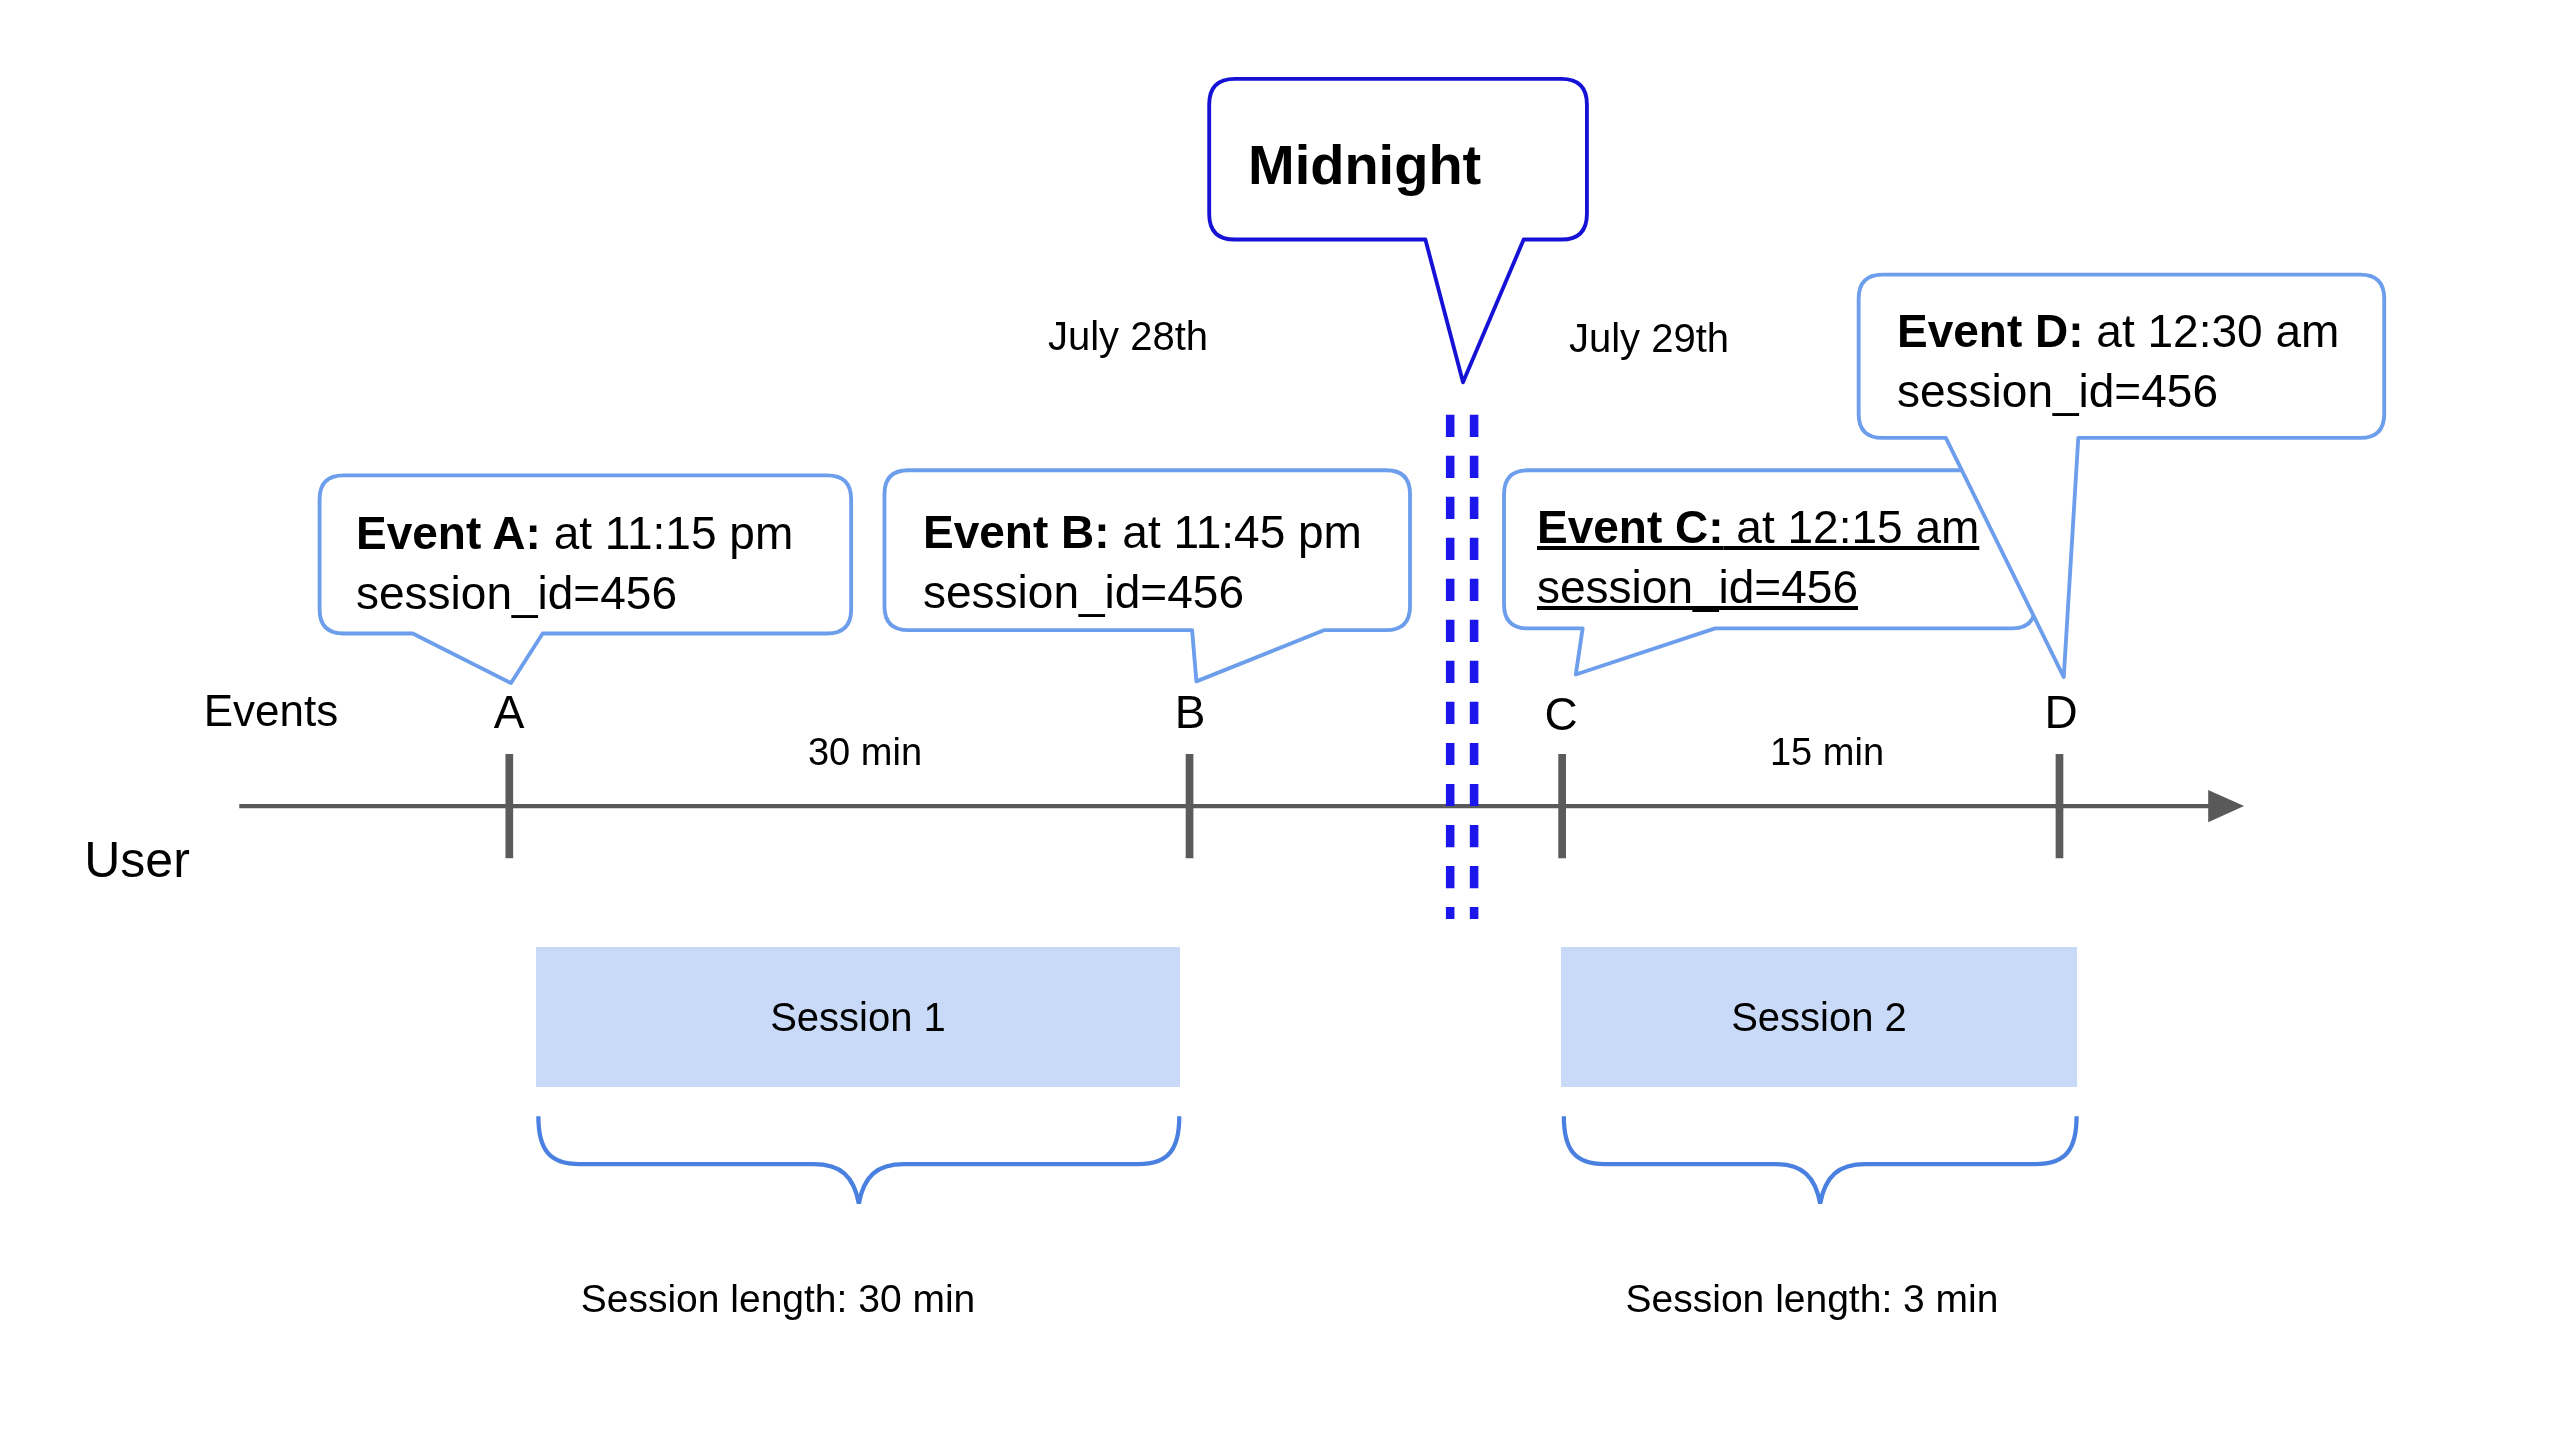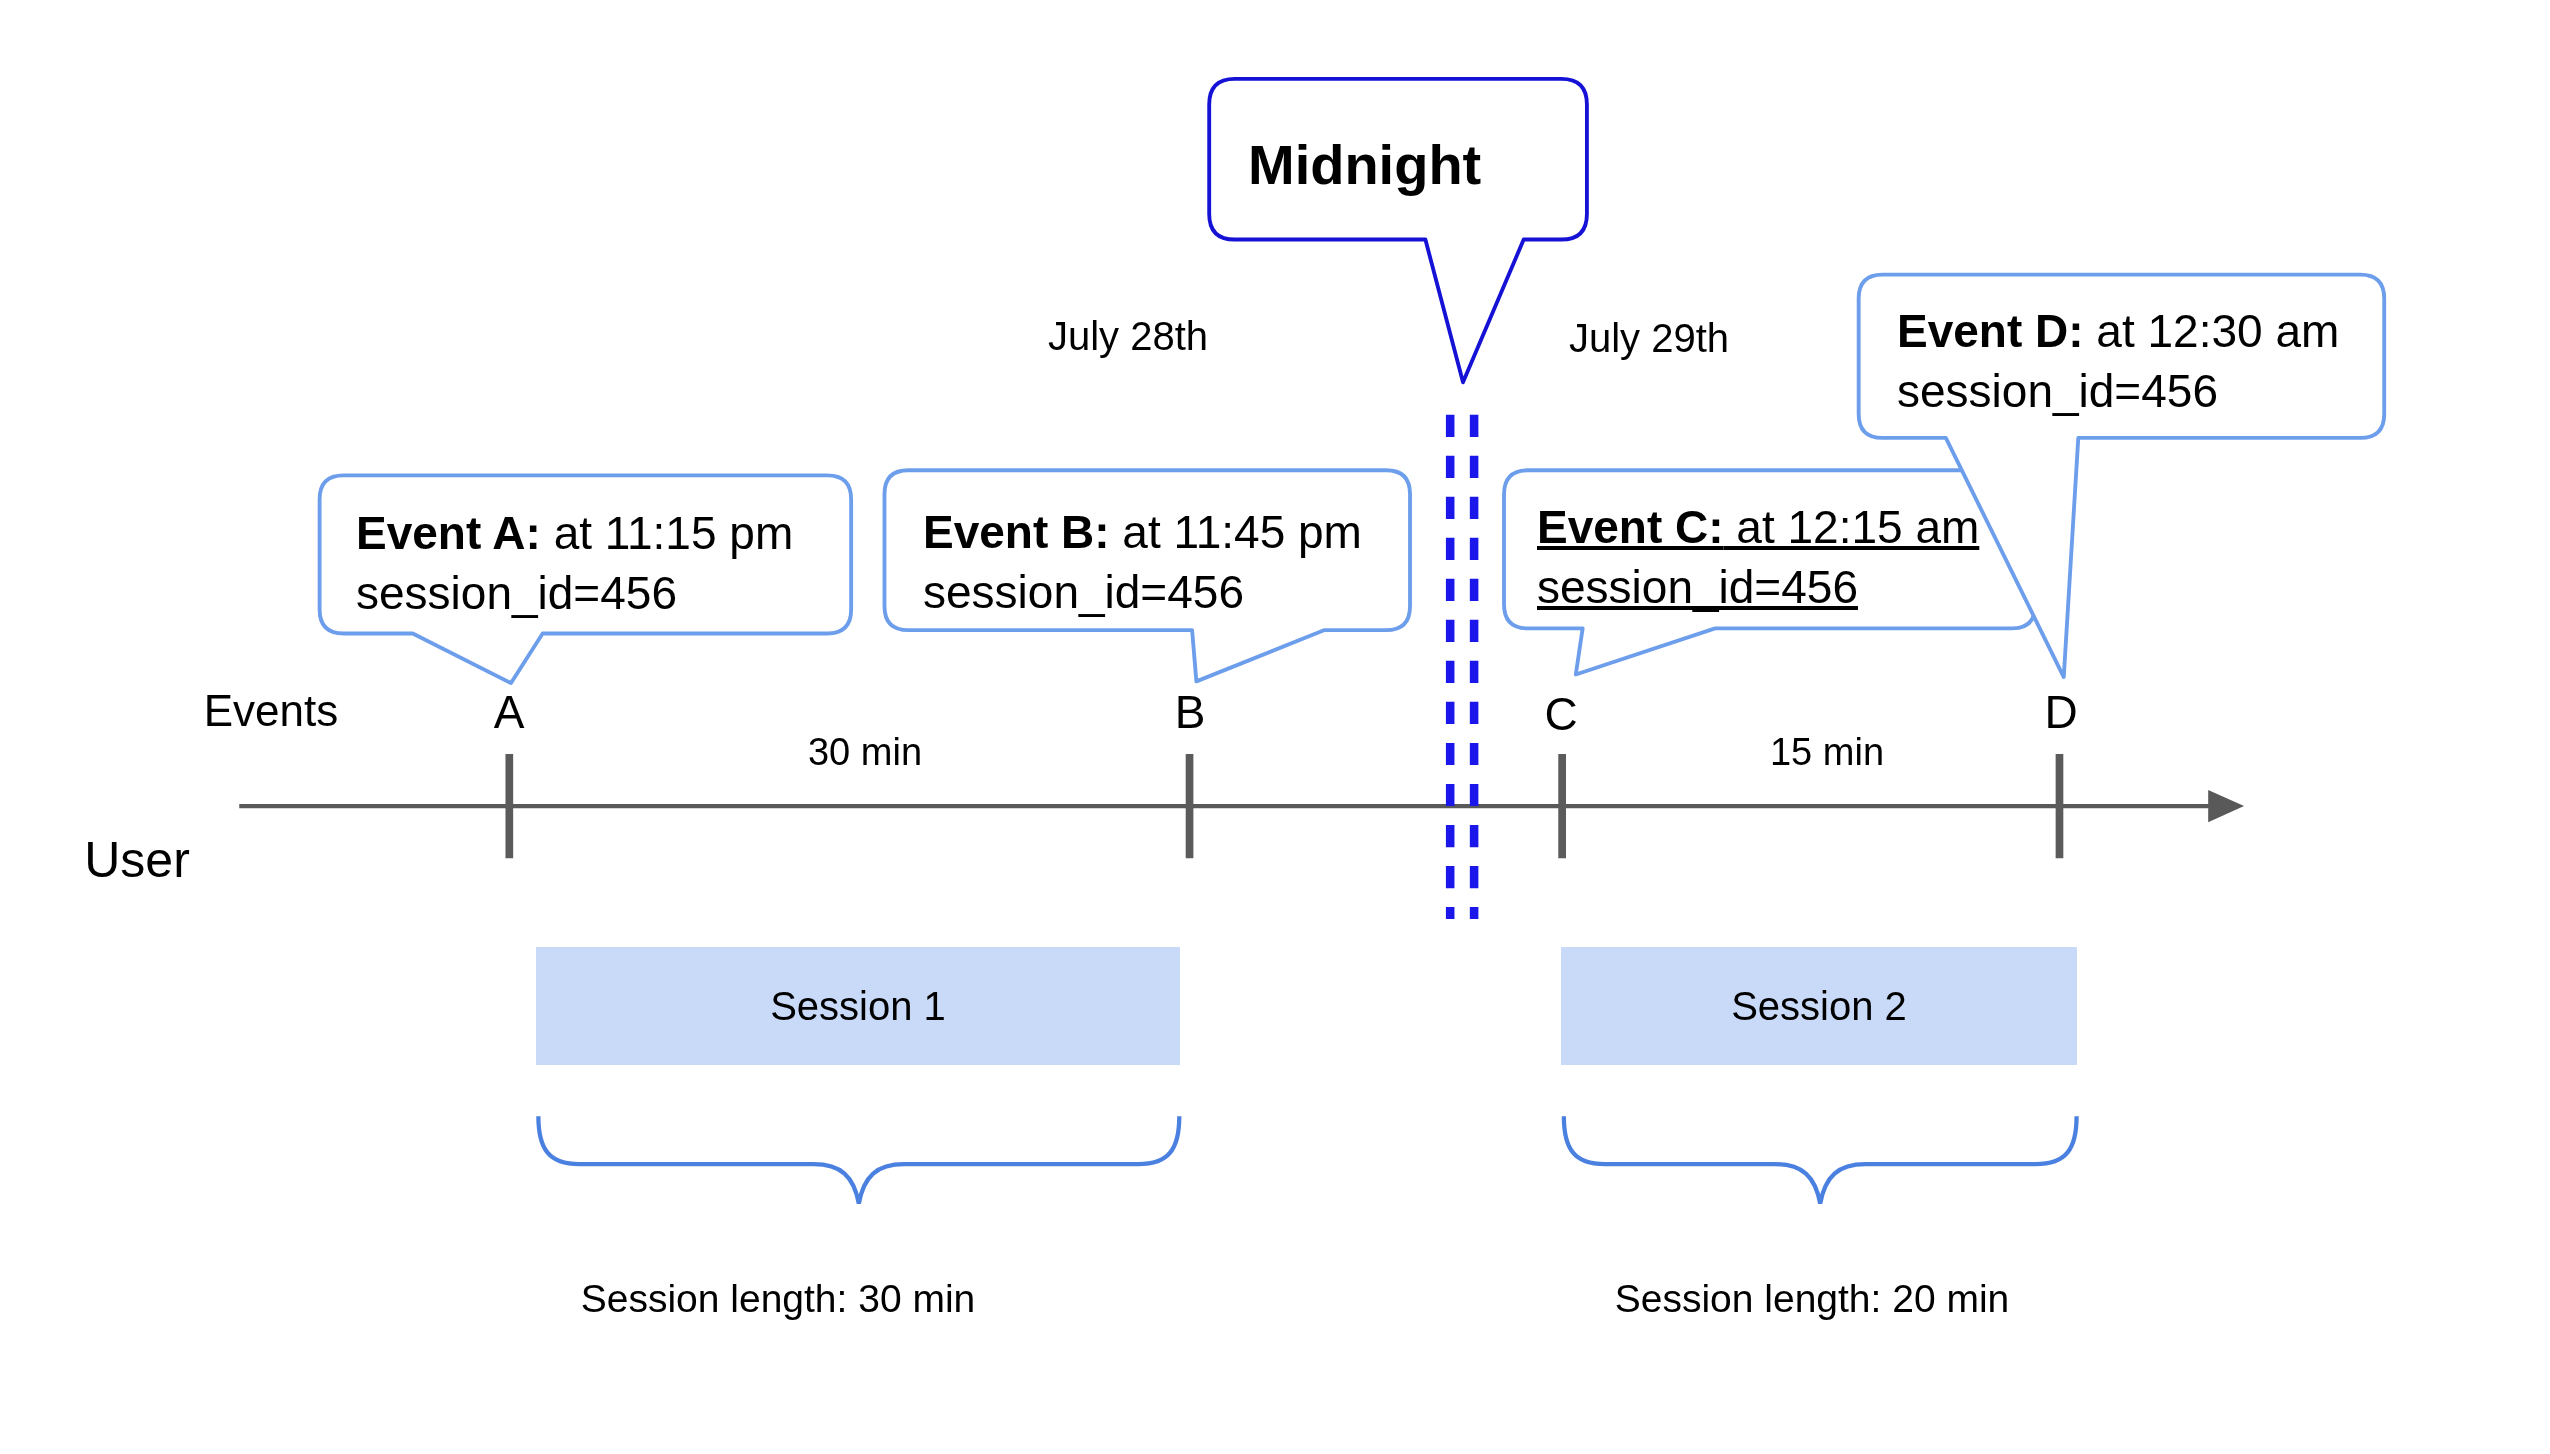--- a/index.html
+++ b/index.html
@@ -13,21 +13,21 @@
   .ctr{transform:translateX(-50%);}
   .date-label{font-size:40px;}
   .midnight-label{font-size:56px;font-weight:bold;}
   .bubble-text{font-size:46px;line-height:60px;}
   .bubble-text .bold{font-weight:bold;}
   .letter{font-size:46px;}
   .events-label{font-size:44px;}
   .user-label{font-size:50px;}
   .gap-label{font-size:38px;}
   .session-box{
-    position:absolute;height:118px;background:#c9daf8;
+    position:absolute;height:140px;background:#c9daf8;
     display:flex;align-items:center;justify-content:center;
     font-size:40px;
   }
   .length-label{font-size:39px;}
 </style>
 </head>
 <body>
 
 <div id="stage">
 
@@ -95,16 +95,16 @@
   <div class="txt gap-label ctr" style="left:1827px;top:733px;">15 min</div>
 
   <div class="session-box" style="left:536px;top:947px;width:644px;">
     <span>Session 1</span>
   </div>
   <div class="session-box" style="left:1561px;top:947px;width:516px;">
     <span>Session 2</span>
   </div>
 
   <div class="txt length-label ctr" style="left:778px;top:1279px;">Session length: 30 min</div>
-  <div class="txt length-label ctr" style="left:1812px;top:1279px;">Session length: 20 min</div>
+  <div class="txt length-label ctr" style="left:1812px;top:1279px;">Session length: 3 min</div>
 
 </div>
 
 
 </body></html>

